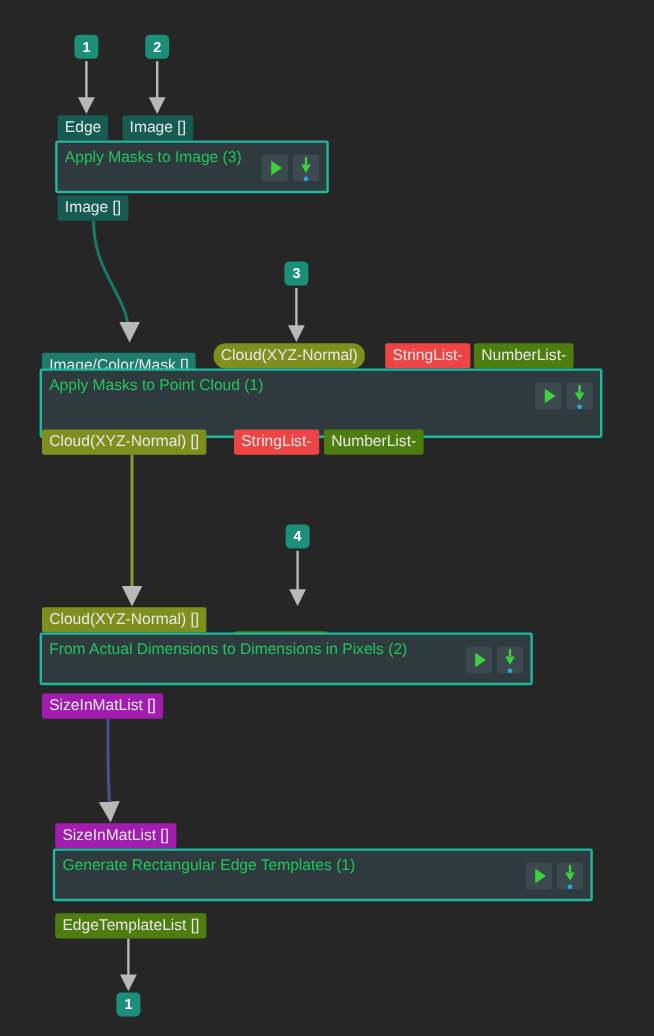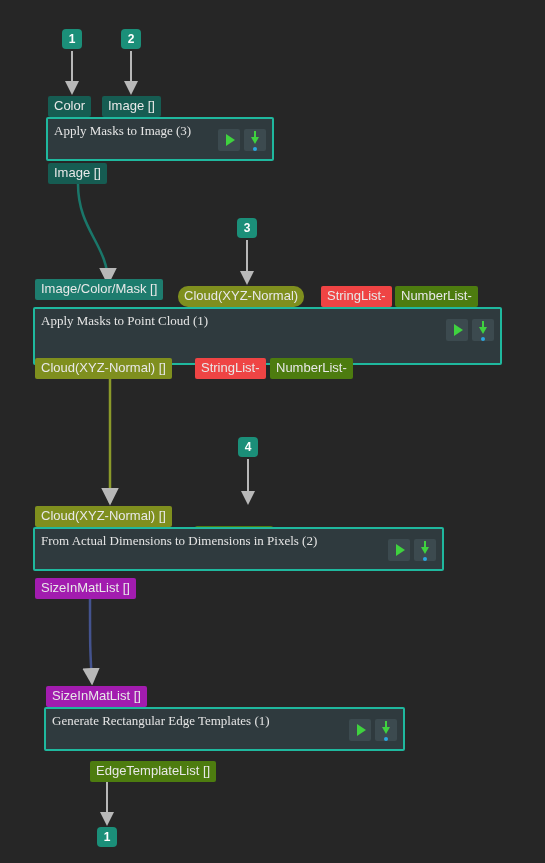--- a/index.html
+++ b/index.html
@@ -40,23 +40,22 @@
     position: absolute;
     border: 2px solid #1fb89e;
     background: #2f3a3e;
     border-radius: 2px;
   }
   .step-title {
     position: absolute;
     left: 6px;
     top: 4px;
     font-size: 13px;
-    color: #e5e5e5;
+    color: #22c55e;
     white-space: nowrap;
-    font-family: Liberation Serif, serif;
   }
   .step-buttons {
     position: absolute;
     right: 6px;
     display: flex;
     gap: 4px;
   }
   .step-btn {
     width: 22px;
     height: 22px;
@@ -108,36 +107,36 @@
   <path d="M 90 599 C 90 645, 90 650, 92 683" stroke="#44538e" stroke-width="2.5" fill="none" marker-end="url(#arrow)"></path>
 
   <path d="M 107 782 L 107 824" stroke="#b8b8b8" stroke-width="2" fill="none" marker-end="url(#arrow)"></path>
 </svg>
 
 <div class="badge" style="left:62px; top:29px;">1</div>
 <div class="badge" style="left:121px; top:29px;">2</div>
 <div class="badge" style="left:237px; top:218px;">3</div>
 <div class="badge" style="left:238px; top:437px;">4</div>
 
-<div class="node-port c-teal-dark" style="left:48px; top:96px;">Color</div>
+<div class="node-port c-teal-dark" style="left:48px; top:96px;">Edge</div>
 <div class="node-port c-teal-dark" style="left:102px; top:96px;">Image []</div>
 <div class="step" style="left:46px; top:117px; width:228px; height:44px;">
   <div class="step-title">Apply Masks to Image (3)</div>
   <div class="step-buttons" style="top:10px;">
     <div class="step-btn">
         <div class="play"></div>
       </div>
     <div class="step-btn">
         <div class="stepin"></div>
       </div>
   </div>
 </div>
 <div class="node-port c-teal-dark" style="left:48px; top:163px;">Image []</div>
 
-<div class="node-port c-teal" style="left:35px; top:279px;">Image/Color/Mask []</div>
+<div class="node-port c-teal" style="left:35px; top:294px;">Image/Color/Mask []</div>
 <div class="node-port c-olive" style="left:178px; top:286px;border-radius:10px;">Cloud(XYZ-Normal)</div>
 <div class="node-port c-magenta" style="left:321px; top:286px;">StringList-</div>
 <div class="node-port c-brown" style="left:395px; top:286px;">NumberList-</div>
 <div class="step" style="left:33px; top:307px; width:469px; height:58px;text-align:right;">
   <div class="step-title">Apply Masks to Point Cloud (1)</div>
   <div class="step-buttons" style="top:10px;">
     <div class="step-btn">
         <div class="play"></div>
       </div>
     <div class="step-btn">
@@ -158,26 +157,26 @@
         <div class="play"></div>
       </div>
     <div class="step-btn">
         <div class="stepin"></div>
       </div>
   </div>
 </div>
 <div class="node-port c-navy" style="left:35px; top:578px;">SizeInMatList []</div>
 
 <div class="node-port c-navy" style="left:46px; top:686px;">SizeInMatList []</div>
-<div class="step" style="left:44px; top:707px; width:361px; height:44px;">
+<div class="step" style="left:44px; top:707px; width:450px; height:44px;">
   <div class="step-title">Generate Rectangular Edge Templates (1)</div>
   <div class="step-buttons" style="top:10px;">
     <div class="step-btn">
         <div class="play"></div>
       </div>
     <div class="step-btn">
         <div class="stepin"></div>
       </div>
   </div>
 </div>
-<div class="node-port c-brown" style="left:46px; top:761px;margin-left:44px;">EdgeTemplateList []</div>
+<div class="node-port c-brown" style="left:46px; top:761px;">EdgeTemplateList []</div>
 
 <div class="badge" style="left:97px; top:827px;">1</div>
 
 </body></html>

